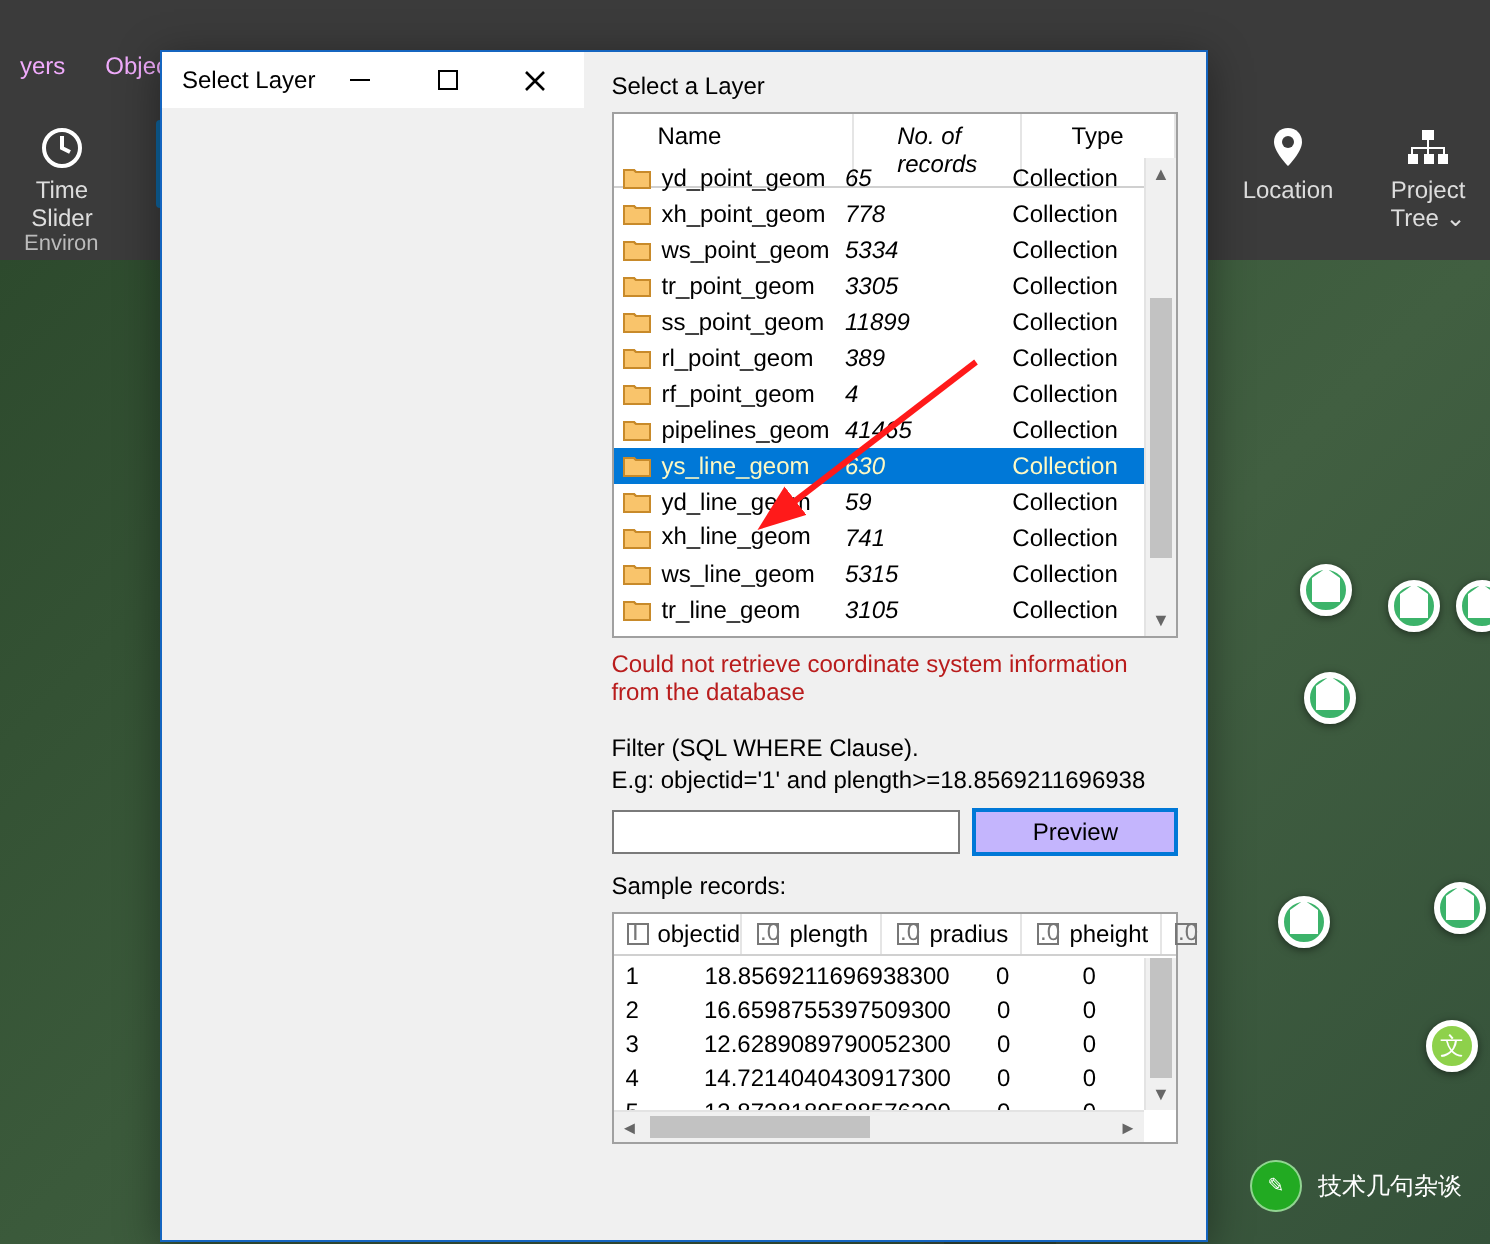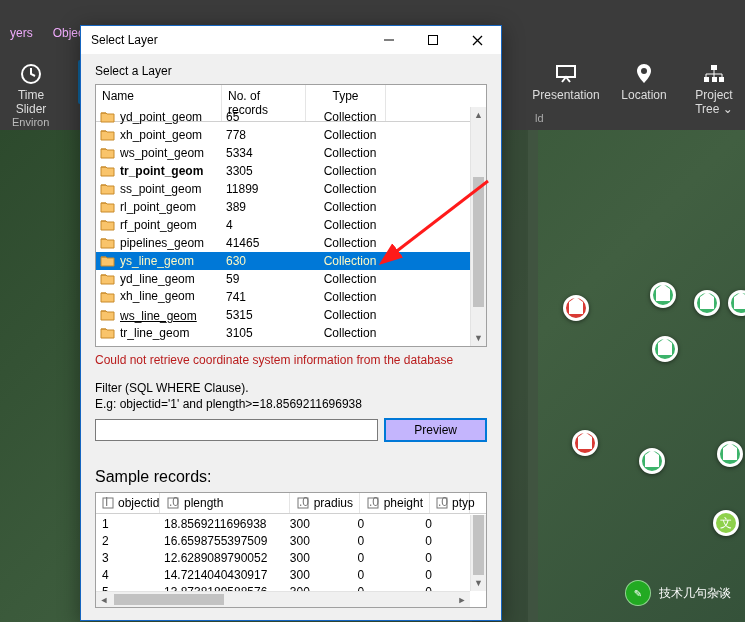--- a/index.html
+++ b/index.html
@@ -18,47 +18,47 @@
   .panel-strip .sq { width:12px; height:12px; border:1px solid #999; display:inline-flex; align-items:center; justify-content:center; font-size:10px; color:#999; line-height:1;}
   .map { position: absolute; top:130px; left:0; right:0; bottom:0; background: linear-gradient(135deg,#2d4a2d 0,#3b5a3b 40%,#415f41 60%,#35523a 100%); }
   .map::before{content:"";position:absolute;left:62%;top:0;bottom:0;width:56px;background:rgba(50,60,50,.5);border-left:10px solid rgba(70,90,70,.6);border-right:10px solid rgba(70,90,70,.6);} 
   .map-marker { position:absolute; width:26px; height:26px; border-radius:50%; display:flex; align-items:center; justify-content:center; border:3px solid #fff; box-shadow:0 1px 4px rgba(0,0,0,.5); }
   .mm-red{background:#d93a34;} .mm-green{background:#3cb36a;} .mm-lime{background:#8ed14b;}
   .building-ico{width:14px;height:12px;background:#fff;} .building-ico::before{content:"";display:block;border-left:7px solid transparent;border-right:7px solid transparent;border-bottom:5px solid #fff;margin-top:-5px;}
   .watermark{position:absolute;bottom:16px;right:14px;display:flex;align-items:center;gap:8px;color:#fff;font-size:13px;}
   .watermark .wmcircle{width:26px;height:26px;border-radius:50%;background:#2a2;border:1px solid rgba(255,255,255,.5);display:flex;align-items:center;justify-content:center;color:#fff;font-size:10px;}
 
   
-  .dialog { position:absolute; top:25px; left:80px; width:422px; height:596px; background:#f0f0f0; border:1px solid #1565c0; box-shadow:0 4px 20px rgba(0,0,0,.4); display:flex; flex-direction:column; }
+  .dialog { position:absolute; top:25px; left:80px; width:524px; height:596px; background:#f0f0f0; border:1px solid #1565c0; box-shadow:0 4px 20px rgba(0,0,0,.4); display:flex; flex-direction:row; }
   .titlebar { height:28px; display:flex; align-items:center; padding:0 2px 0 10px; background:#fff; }
   .titlebar .title { flex:1; font-size:12px; }
   .titlebar .winbtn { width:44px; height:28px; display:flex; align-items:center; justify-content:center; color:#444; }
 
   .dlgbody { flex:1; padding:10px 14px 6px 14px; overflow:hidden; display:flex; flex-direction:column; gap:6px; }
   .sel-label{font-size:12px;}
   .listbox { border:1px solid #a0a0a0; background:#fff; position:relative; height:263px; }
   .lb-head { display:flex; border-bottom:1px solid #d0d0d0; font-size:12px; }
-  .lb-head .col { padding:4px 6px; border-right:1px solid #e5e5e5; }
+  .lb-head .col { padding:4px 22px; border-right:1px solid #e5e5e5; }
   .lb-body { position:absolute; top:23px; bottom:0; left:0; right:16px; overflow:hidden; }
   .row { display:flex; padding:1px 4px; align-items:center; font-size:12px; }
   .row.sel{ background:#0078d7; color:#fef9c3; }
   .row .fileico{ width:16px; height:16px; margin-right:4px; display:inline-flex;align-items:center;justify-content:center;}
-  .col-name{width:126px;} .col-rec{width:84px;} .col-type{width:80px;text-align:center;}
+  .col-name{width:126px;} .col-rec{width:84px;font-style:italic;} .col-type{width:80px;text-align:center;}
   .vscroll{position:absolute;top:22px;right:0;bottom:0;width:16px;background:#f0f0f0;border-left:1px solid #e3e3e3;}
   .vscroll .vsthumb{position:absolute;left:2px;right:2px;top:70px;height:130px;background:#c2c2c2;}
   .vscroll .vsup,.vscroll .vsdn{position:absolute;left:0;right:0;height:16px;background:#f0f0f0;text-align:center;color:#666;font-size:9px;line-height:16px;}
   .vscroll .vsup{top:0;} .vscroll .vsdn{bottom:0;}
 
   .warntext{font-size:12px;color:#b91c1c;}
   .filterlabel{font-size:12px;line-height:1.3;margin-top:8px;}
   .filterrow{display:flex;gap:6px;align-items:center;}
   .filterrow input{flex:1;height:22px;border:1px solid #7a7a7a;padding:0 4px;font-size:12px;}
   .filterrow button{height:24px;padding:0 28px;border:2px solid #0078d7;background:#c4b5fd;font-size:12px;}
 
-  .samplelabel{font-size:16px;margin-top:20px;}
+  .samplelabel{font-size:12px;margin-top:2px;}
   .samplebox{border:1px solid #a0a0a0;background:#fff;height:116px;position:relative;}
   .sb-head{display:flex;border-bottom:1px solid #d0d0d0;font-size:12px;align-items:center;}
   .sb-head .scol{display:flex;align-items:center;gap:4px;padding:3px 6px;border-right:1px solid #e5e5e5;}
   .sb-head .hicon{width:14px;height:14px;display:inline-flex;align-items:center;justify-content:center;}
   .sb-body{position:absolute;top:22px;bottom:16px;left:0;right:16px;overflow:hidden;}
   .srow{display:flex;padding:0 6px;font-size:12px;height:17px;align-items:center;}
   .sc-obj{width:64px;} .sc-plen{width:130px;} .sc-prad{width:70px;} .sc-phei{width:70px;} .sc-ptyp{width:40px;}
   .hscroll{position:absolute;left:0;right:16px;bottom:0;height:16px;background:#f0f0f0;border-top:1px solid #e3e3e3;}
   .hscroll .hsthumb{position:absolute;top:2px;bottom:2px;left:18px;width:110px;background:#c2c2c2;}
   .hscroll .hsl,.hscroll .hsr{position:absolute;top:0;bottom:0;width:16px;text-align:center;color:#666;font-size:9px;line-height:16px;}
@@ -249,21 +249,21 @@
             <span class="col-name" style="display:flex;align-items:center;"><span class="fileico">
                 <svg width="16" height="14">
                   <path d="M1 3h5l1 1h7v8H1z" fill="#f9c46b" stroke="#c88a2a"></path>
                   <path d="M1 3h5l1 1" fill="none" stroke="#c88a2a"></path>
                 </svg>
               </span>ws_point_geom</span>
             <span class="col-rec">5334</span>
             <span class="col-type">Collection</span>
           </div>
           <div class="row">
-            <span class="col-name" style="display:flex;align-items:center;font-weight:bold;"><span class="fileico">
+            <span class="col-name" style="display:flex;align-items:center;"><span class="fileico">
                 <svg width="16" height="14">
                   <path d="M1 3h5l1 1h7v8H1z" fill="#f9c46b" stroke="#c88a2a"></path>
                   <path d="M1 3h5l1 1" fill="none" stroke="#c88a2a"></path>
                 </svg>
               </span>tr_point_geom</span>
             <span class="col-rec">3305</span>
             <span class="col-type">Collection</span>
           </div>
           <div class="row">
             <span class="col-name" style="display:flex;align-items:center;"><span class="fileico">
@@ -329,21 +329,21 @@
             <span class="col-name" style="display:flex;align-items:flex-start;"><span class="fileico">
                 <svg width="16" height="14">
                   <path d="M1 3h5l1 1h7v8H1z" fill="#f9c46b" stroke="#c88a2a"></path>
                   <path d="M1 3h5l1 1" fill="none" stroke="#c88a2a"></path>
                 </svg>
               </span>xh_line_geom</span>
             <span class="col-rec">741</span>
             <span class="col-type">Collection</span>
           </div>
           <div class="row">
-            <span class="col-name" style="display:flex;align-items:flex-end;text-decoration:underline;"><span class="fileico">
+            <span class="col-name" style="display:flex;align-items:center;"><span class="fileico">
                 <svg width="16" height="14">
                   <path d="M1 3h5l1 1h7v8H1z" fill="#f9c46b" stroke="#c88a2a"></path>
                   <path d="M1 3h5l1 1" fill="none" stroke="#c88a2a"></path>
                 </svg>
               </span>ws_line_geom</span>
             <span class="col-rec">5315</span>
             <span class="col-type">Collection</span>
           </div>
           <div class="row">
             <span class="col-name" style="display:flex;align-items:center;"><span class="fileico">

